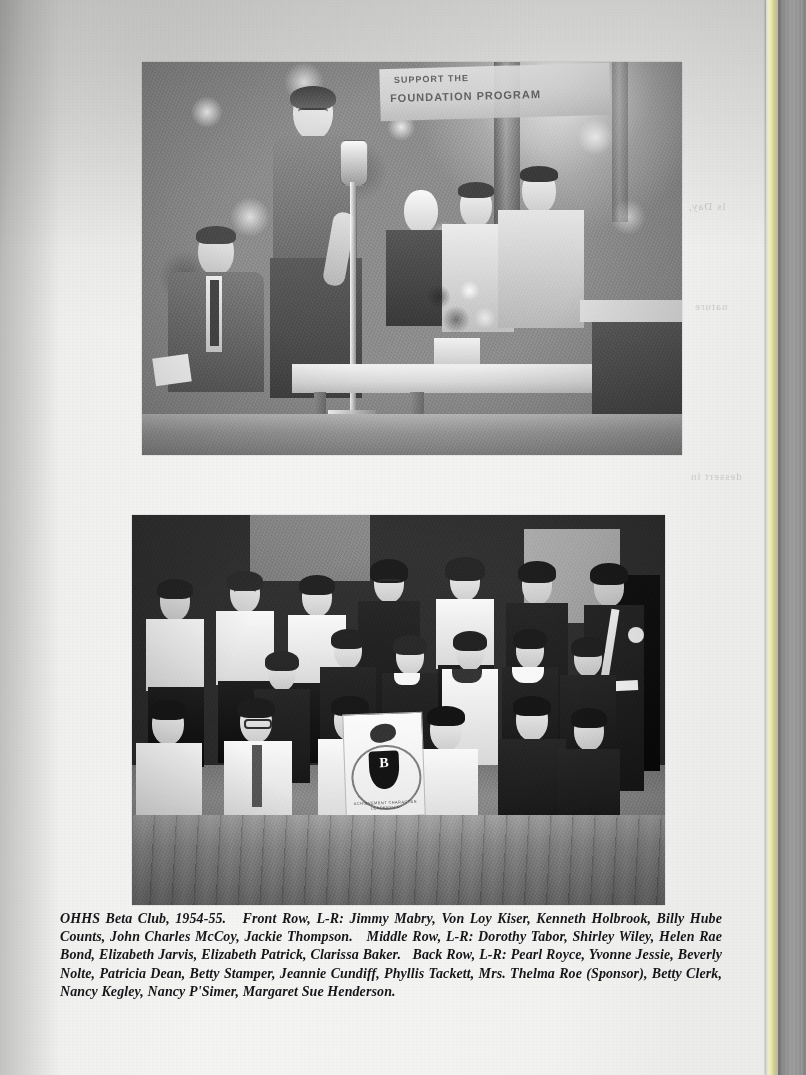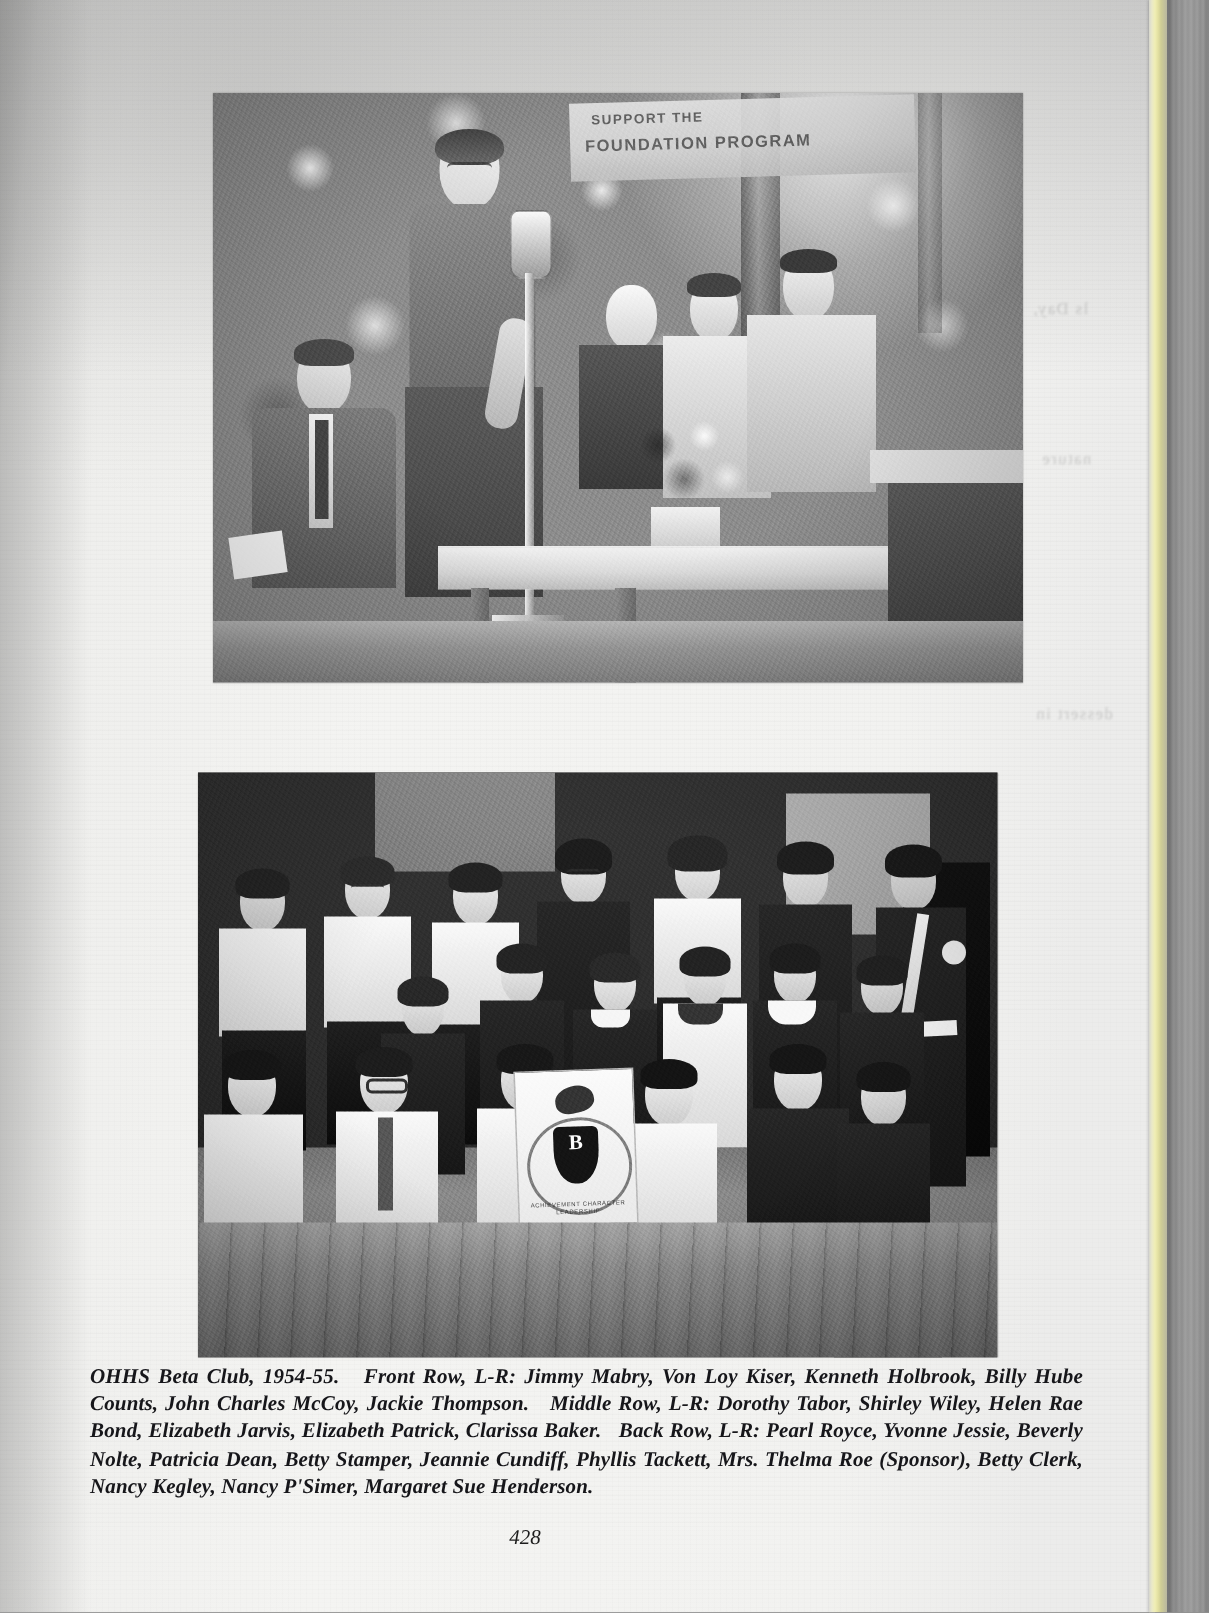--- a/index.html
+++ b/index.html
@@ -503,20 +503,19 @@
     <div class="floor" style="left:0; top:300px; width:533px; height:90px;">
       <div class="floor-boards"></div>
     </div>
 
     <div class="grain"></div>
     <div class="vign"></div>
   </div>
 
   <div class="caption" id="caption-beta-club">OHHS Beta Club, 1954-55.   Front Row, L-R: Jimmy Mabry, Von Loy Kiser, Kenneth Holbrook, Billy Hube Counts, John Charles McCoy, Jackie Thompson.   Middle Row, L-R: Dorothy Tabor, Shirley Wiley, Helen Rae Bond, Elizabeth Jarvis, Elizabeth Patrick, Clarissa Baker.   Back Row, L-R: Pearl Royce, Yvonne Jessie, Beverly Nolte, Patricia Dean, Betty Stamper, Jeannie Cundiff, Phyllis Tackett, Mrs. Thelma Roe (Sponsor), Betty Clerk, Nancy Kegley, Nancy P'Simer, Margaret Sue Henderson.</div>
 
-  <div id="page-number">428</div>
 
   <div class="page-edge"></div>
   <div class="gutter">
     <div class="gutter-lines"></div>
   </div>
 
 </div>
 
 </body></html>

